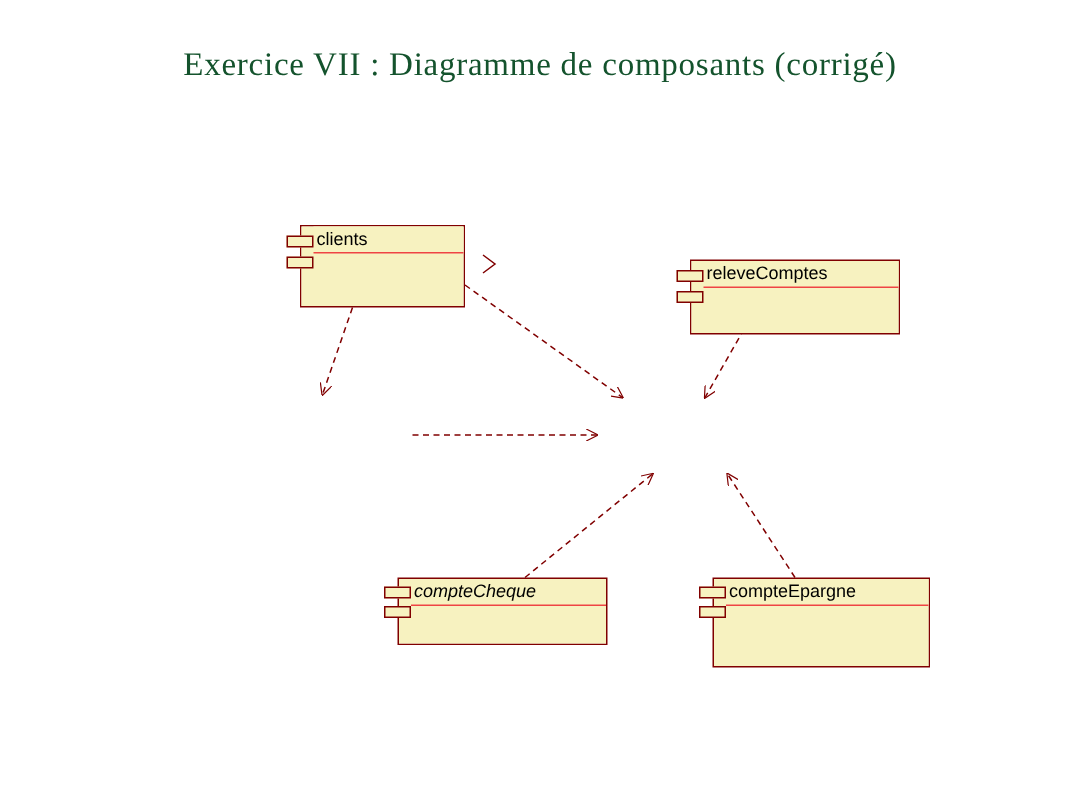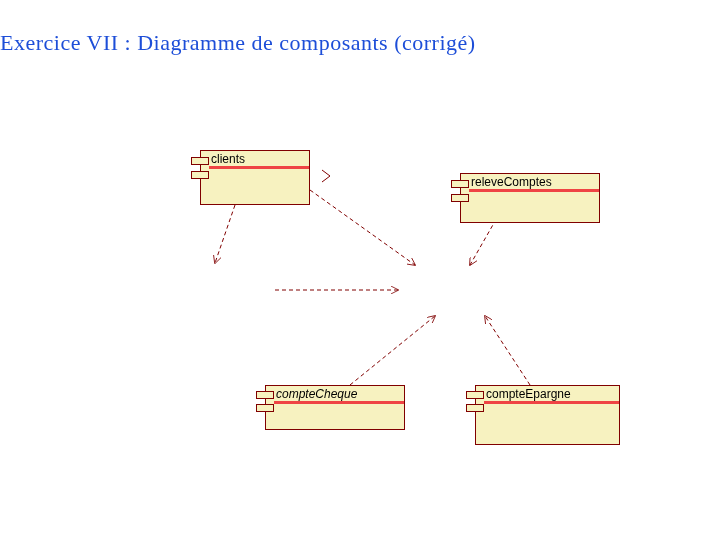--- a/index.html
+++ b/index.html
@@ -9,23 +9,23 @@
     height: 540px;
     background: #ffffff;
     font-family: "Times New Roman", Times, serif;
     overflow: hidden;
   }
   .title {
     position: absolute;
     left: 0;
     right: 0;
     top: 30px;
-    text-align: left;
+    text-align: center;
     font-size: 22px;
-    color: #1d4ed8;
+    color: #14532d;
     letter-spacing: 0.5px;
   }
   .canvas {
     position: absolute;
     left: 0;
     top: 0;
     width: 720px;
     height: 540px;
   }
   .component {
@@ -37,21 +37,21 @@
     position: absolute;
     left: 0; top: 0; right: 0; bottom: 0;
     background: #f7f2c0;
   }
   .component .hdr {
     position: absolute;
     left: 8px;
     top: 0;
     right: 0;
     height: 18px;
-    border-bottom: 3px solid #ef4444;
+    border-bottom: 1px solid #ef4444;
     font-family: Arial, Helvetica, sans-serif;
     font-size: 12px;
     color: #000000;
     padding-left: 2px;
     padding-top: 1px;
     box-sizing: border-box;
     background: #f7f2c0;
   }
   .component .tab {
     position: absolute;

